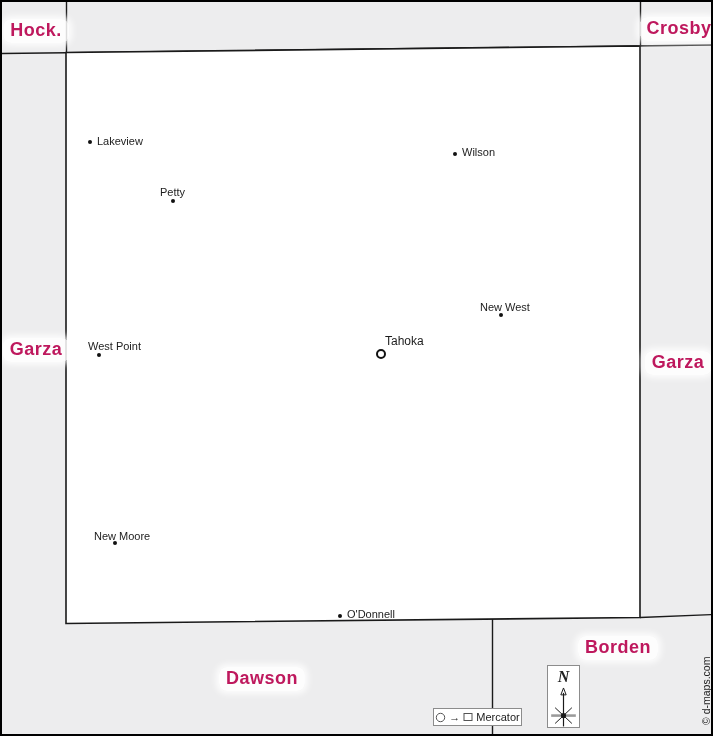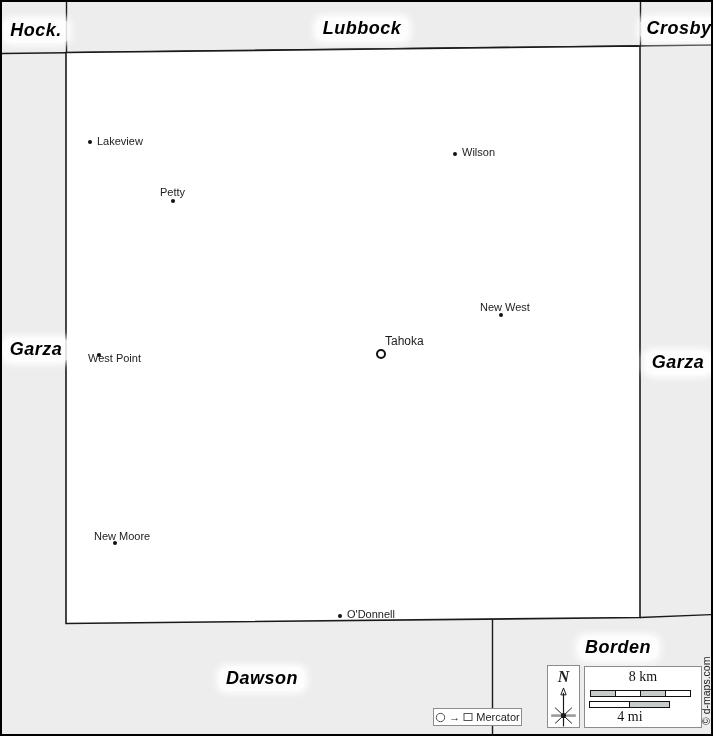--- a/index.html
+++ b/index.html
@@ -6,23 +6,23 @@
   .canvas{
     position:relative;width:713px;height:736px;overflow:hidden;
     background:#ededee;
     border:2px solid #000;box-sizing:border-box;
     font-family:"Liberation Sans",sans-serif;
   }
   .layer{position:absolute;left:0;top:0;width:100%;height:100%;}
   svg.mapsvg{position:absolute;left:-2px;top:-2px;}
   .county-label{
     position:absolute;transform:translateX(-50%);
-    font-weight:bold;font-size:18px;letter-spacing:.5px;color:#000000;
+    font-weight:bold;font-size:18px;letter-spacing:.5px;color:#be185d;
     background:rgba(255,255,255,.85);padding:1px 7px;border-radius:8px;
-    box-shadow:0 0 6px 3px rgba(255,255,255,.85);white-space:nowrap;line-height:1.2;font-style:italic;
+    box-shadow:0 0 6px 3px rgba(255,255,255,.85);white-space:nowrap;line-height:1.2;
   }
   .town-dot{position:absolute;width:4px;height:4px;background:#111;border-radius:50%;transform:translate(-50%,-50%);}
   .seat-ring{position:absolute;width:6px;height:6px;border:2.5px solid #111;background:#fff;border-radius:50%;transform:translate(-50%,-50%);}
   .town-label{position:absolute;font-size:11px;color:#1c1c1c;white-space:nowrap;line-height:1.15;}
   .seat-label{position:absolute;font-size:12px;color:#1c1c1c;white-space:nowrap;line-height:1.1;}
   .widget-box{position:absolute;background:#fff;border:1px solid #8c8c8c;box-sizing:border-box;}
   .north-box{left:545px;top:663px;width:33px;height:63px;display:flex;flex-direction:column;align-items:center;}
   .north-n{font-family:"Liberation Serif",serif;font-style:italic;font-weight:bold;font-size:16px;color:#222;margin-top:2px;line-height:1.1;}
   .scale-box{left:582px;top:664px;width:118px;height:62px;}
   .scale-km-label,.scale-mi-label{
@@ -61,66 +61,51 @@
   <div class="layer">
       <div class="town-dot" style="left: 88px; top: 140px;"></div>
       <div class="town-label" style="left: 95px; top: 133px;">Lakeview</div>
       <div class="town-dot" style="left: 171px; top: 199px;"></div>
       <div class="town-label" style="left: 158px; top: 184px;">Petty</div>
       <div class="town-dot" style="left: 453px; top: 152px;"></div>
       <div class="town-label" style="left: 460px; top: 144px;">Wilson</div>
       <div class="town-dot" style="left: 499px; top: 313px;"></div>
       <div class="town-label" style="left: 478px; top: 299px;">New West</div>
       <div class="town-dot" style="left: 97px; top: 353px;"></div>
-      <div class="town-label" style="left: 86px; top: 338px; margin-top: 12px;">West Point</div>
+      <div class="town-label" style="left: 86px; top: 338px;">West Point</div>
       <div class="seat-ring" style="left: 379px; top: 352px;"></div>
       <div class="seat-label" style="left: 383px; top: 333px;">Tahoka</div>
       <div class="town-dot" style="left: 113px; top: 541px;"></div>
       <div class="town-label" style="left: 92px; top: 528px;">New Moore</div>
       <div class="town-dot" style="left: 338px; top: 614px;"></div>
       <div class="town-label" style="left: 345px; top: 606px;">O'Donnell</div>
     </div>
 
   <div class="layer">
       <div class="county-label" style="left: 34px; top: 17px;">Hock.</div>
-      <div class="county-label" style="left: 360px; top: 15px;">Lubbock</div>
       <div class="county-label" style="left: 677px; top: 15px;">Crosby</div>
       <div class="county-label" style="left: 34px; top: 336px;">Garza</div>
       <div class="county-label" style="left: 676px; top: 331px; margin-top: 18px;">Garza</div>
       <div class="county-label" style="left: 260px; top: 665px;">Dawson</div>
       <div class="county-label" style="left: 616px; top: 634px;">Borden</div>
     </div>
 
   <div class="widget-box north-box">
     <div class="north-n">N</div>
     <svg width="31" height="42" viewBox="0 0 31 42">
       <line x1="15.5" y1="7" x2="15.5" y2="30" stroke="#1a1a1a" stroke-width="1.2"></line>
       <polygon points="15.5,2 12.8,9 18.2,9" fill="none" stroke="#1a1a1a" stroke-width="1"></polygon>
       <line x1="3" y1="30" x2="28" y2="30" stroke="#9a9a9a" stroke-width="2.6"></line>
       <line x1="7" y1="22" x2="24" y2="38" stroke="#1a1a1a" stroke-width="1"></line>
       <line x1="24" y1="22" x2="7" y2="38" stroke="#1a1a1a" stroke-width="1"></line>
       <line x1="15.5" y1="30" x2="15.5" y2="41" stroke="#1a1a1a" stroke-width="1.2"></line>
       <circle cx="15.5" cy="30" r="2.6" fill="#1a1a1a"></circle>
     </svg>
   </div>
 
-  <div class="widget-box scale-box">
-    <div class="scale-km-label">8 km</div>
-    <div class="bar km-bar">
-      <span style="background:#c7cbca"></span>
-      <span style="background:#ffffff"></span>
-      <span style="background:#c7cbca"></span>
-      <span style="background:#ffffff"></span>
-    </div>
-    <div class="bar mi-bar">
-      <span style="background:#ffffff"></span>
-      <span style="background:#c7cbca"></span>
-    </div>
-    <div class="scale-mi-label">4 mi</div>
-  </div>
 
   <div class="widget-box mercator-box">
     <svg width="11" height="11" viewBox="0 0 11 11">
       <circle cx="5.5" cy="5.5" r="4.2" fill="#fff" stroke="#555" stroke-width="1"></circle>
     </svg>
     <span class="mercator-label">→</span>
     <svg width="10" height="10" viewBox="0 0 10 10">
       <rect x="1" y="1.5" width="8" height="7" fill="#fff" stroke="#555" stroke-width="1"></rect>
     </svg>
     <span class="mercator-label">Mercator</span>

